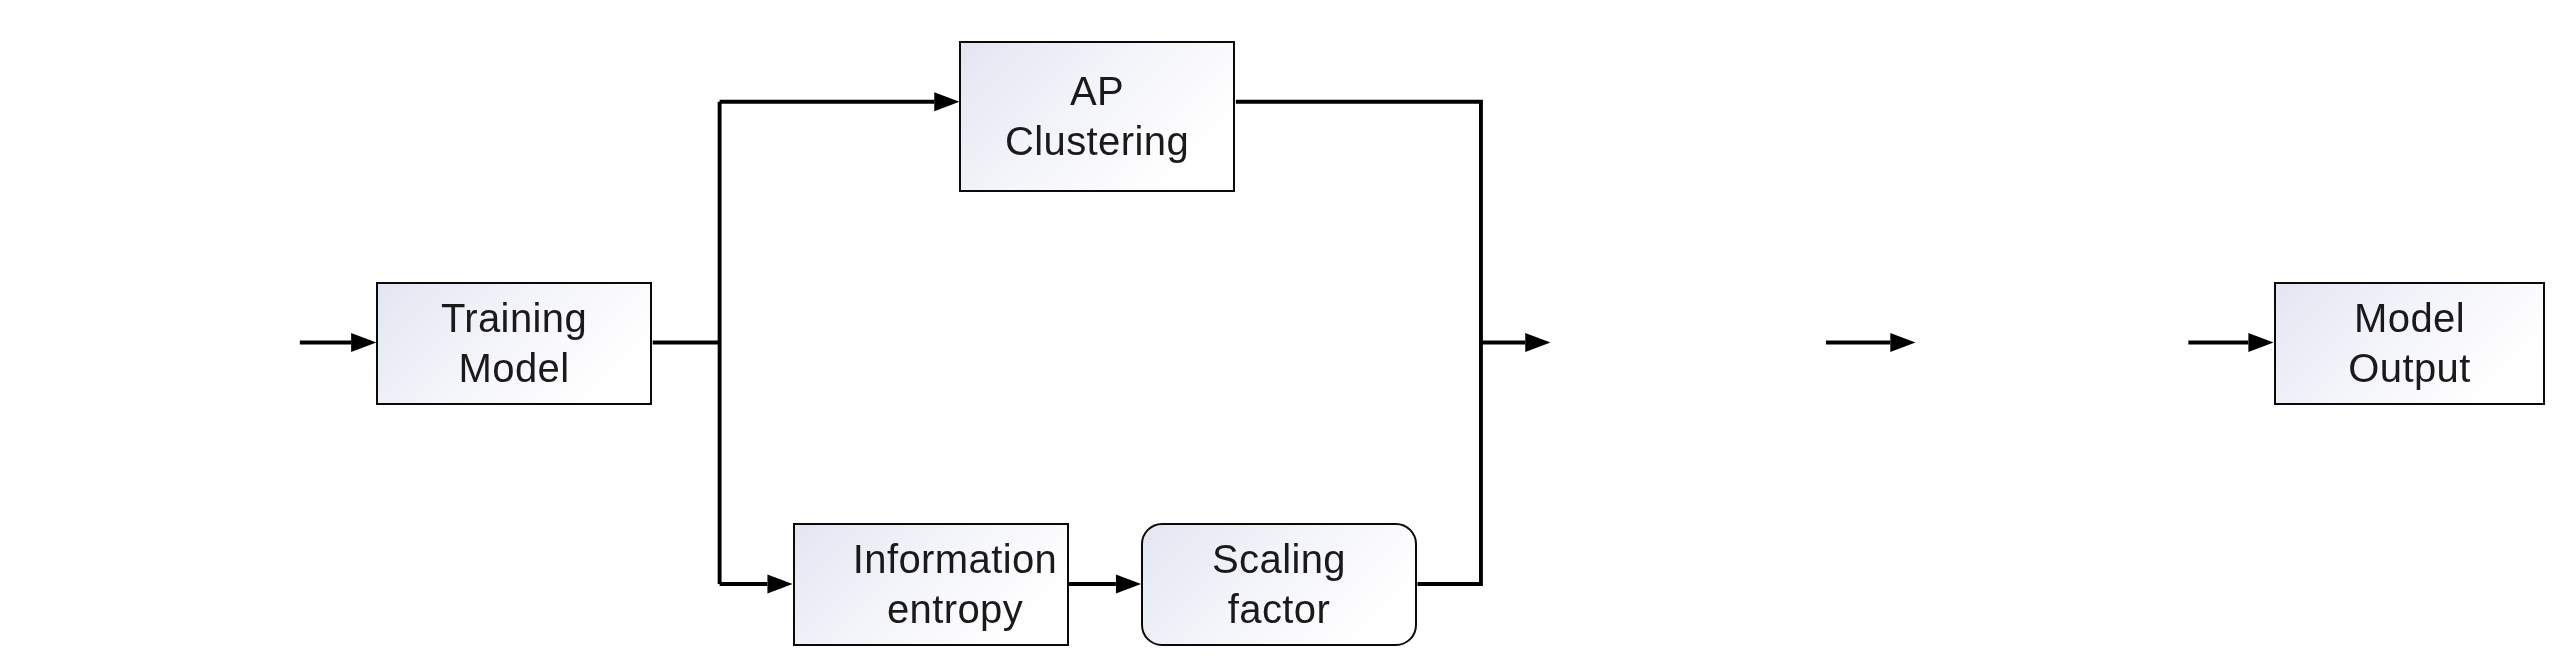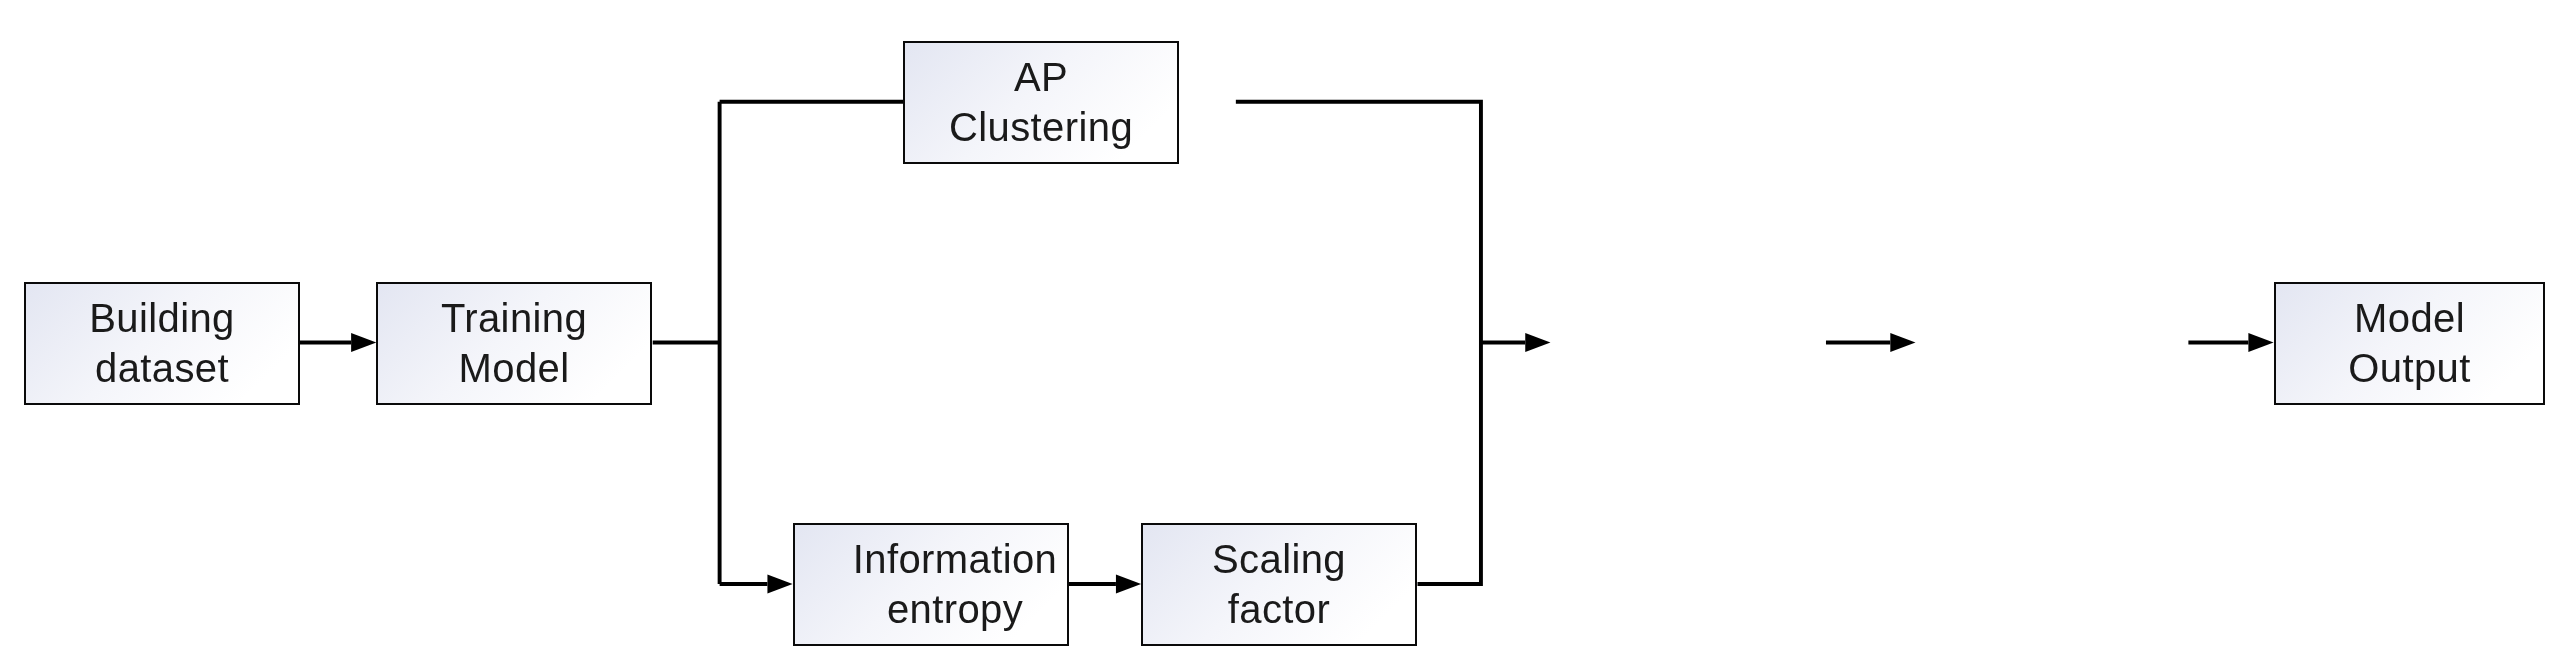--- a/index.html
+++ b/index.html
@@ -99,37 +99,33 @@
       <path class="wire" d="M2101 394 H2175"></path>
       <polygon class="head" points="2204,394 2175,383 2175,405"></polygon>
     </g>
 
     <g>
       <path class="wire" d="M2518 394 H2587"></path>
       <polygon class="head" points="2616,394 2587,383 2587,405"></polygon>
     </g>
   </svg>
 
-  <div class="node" style="left:24px;   top:282px; width:276px; height:123px;">
-    <span class="node-label">Building
-dataset</span>
-  </div>
   <div class="node" style="left:376px;  top:282px; width:276px; height:123px;">
     <span class="node-label">Training
 Model</span>
   </div>
-  <div class="node" style="left:903px; top:41px;  width:276px; height:123px;">
+  <div class="node" style="left:959px; top:41px;  width:276px; height:151px;">
     <span class="node-label">AP
 Clustering</span>
   </div>
   <div class="node" style="left:793px;  top:523px; width:276px; height:123px;padding-left:48px;">
     <span class="node-label">Information
 entropy</span>
   </div>
-  <div class="node" style="left:1141px; top:523px; width:276px; height:123px;">
+  <div class="node" style="left:1141px; top:523px; width:276px; height:123px;border-radius:21px;">
     <span class="node-label">Scaling
 factor</span>
   </div>
   <div class="node" style="left:2274px; top:282px; width:271px; height:123px;">
     <span class="node-label">Model
 Output</span>
   </div>
 
 </div>
 

